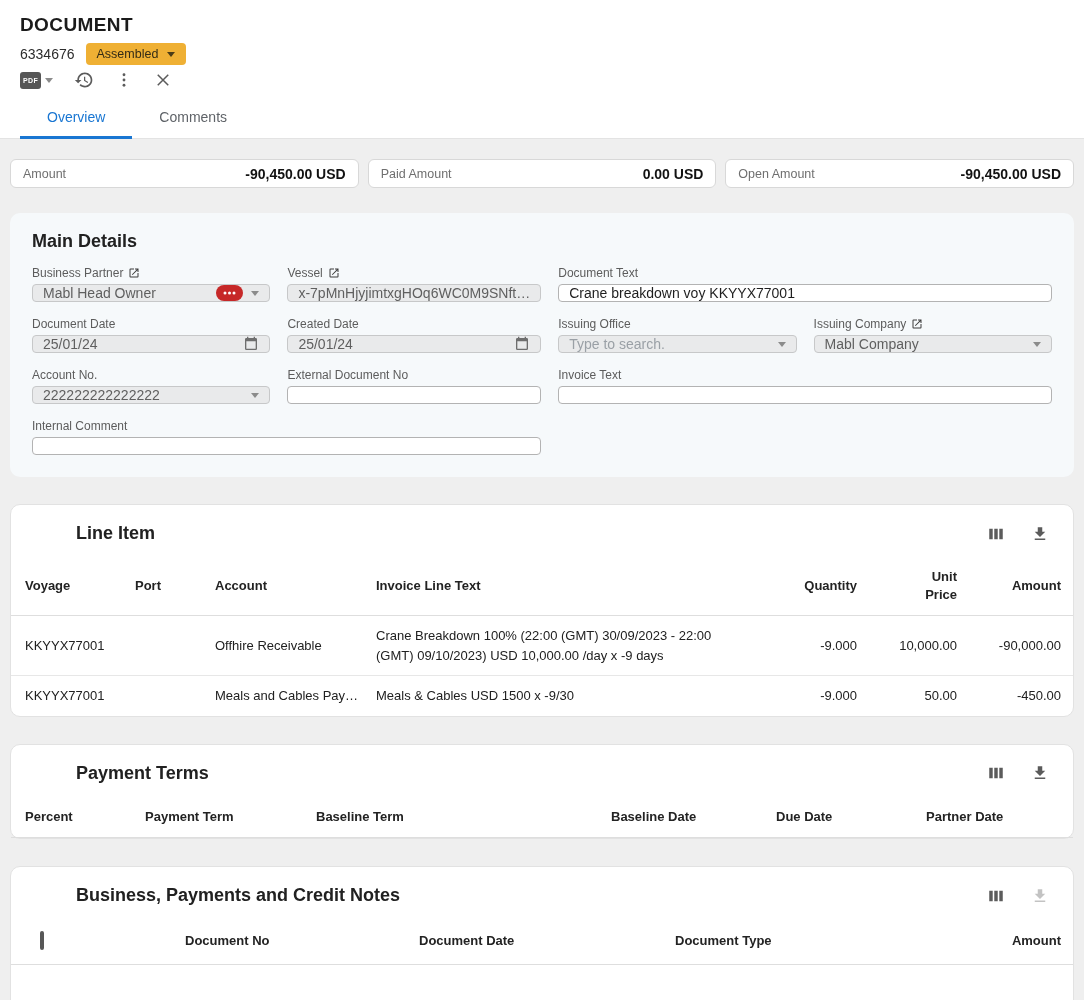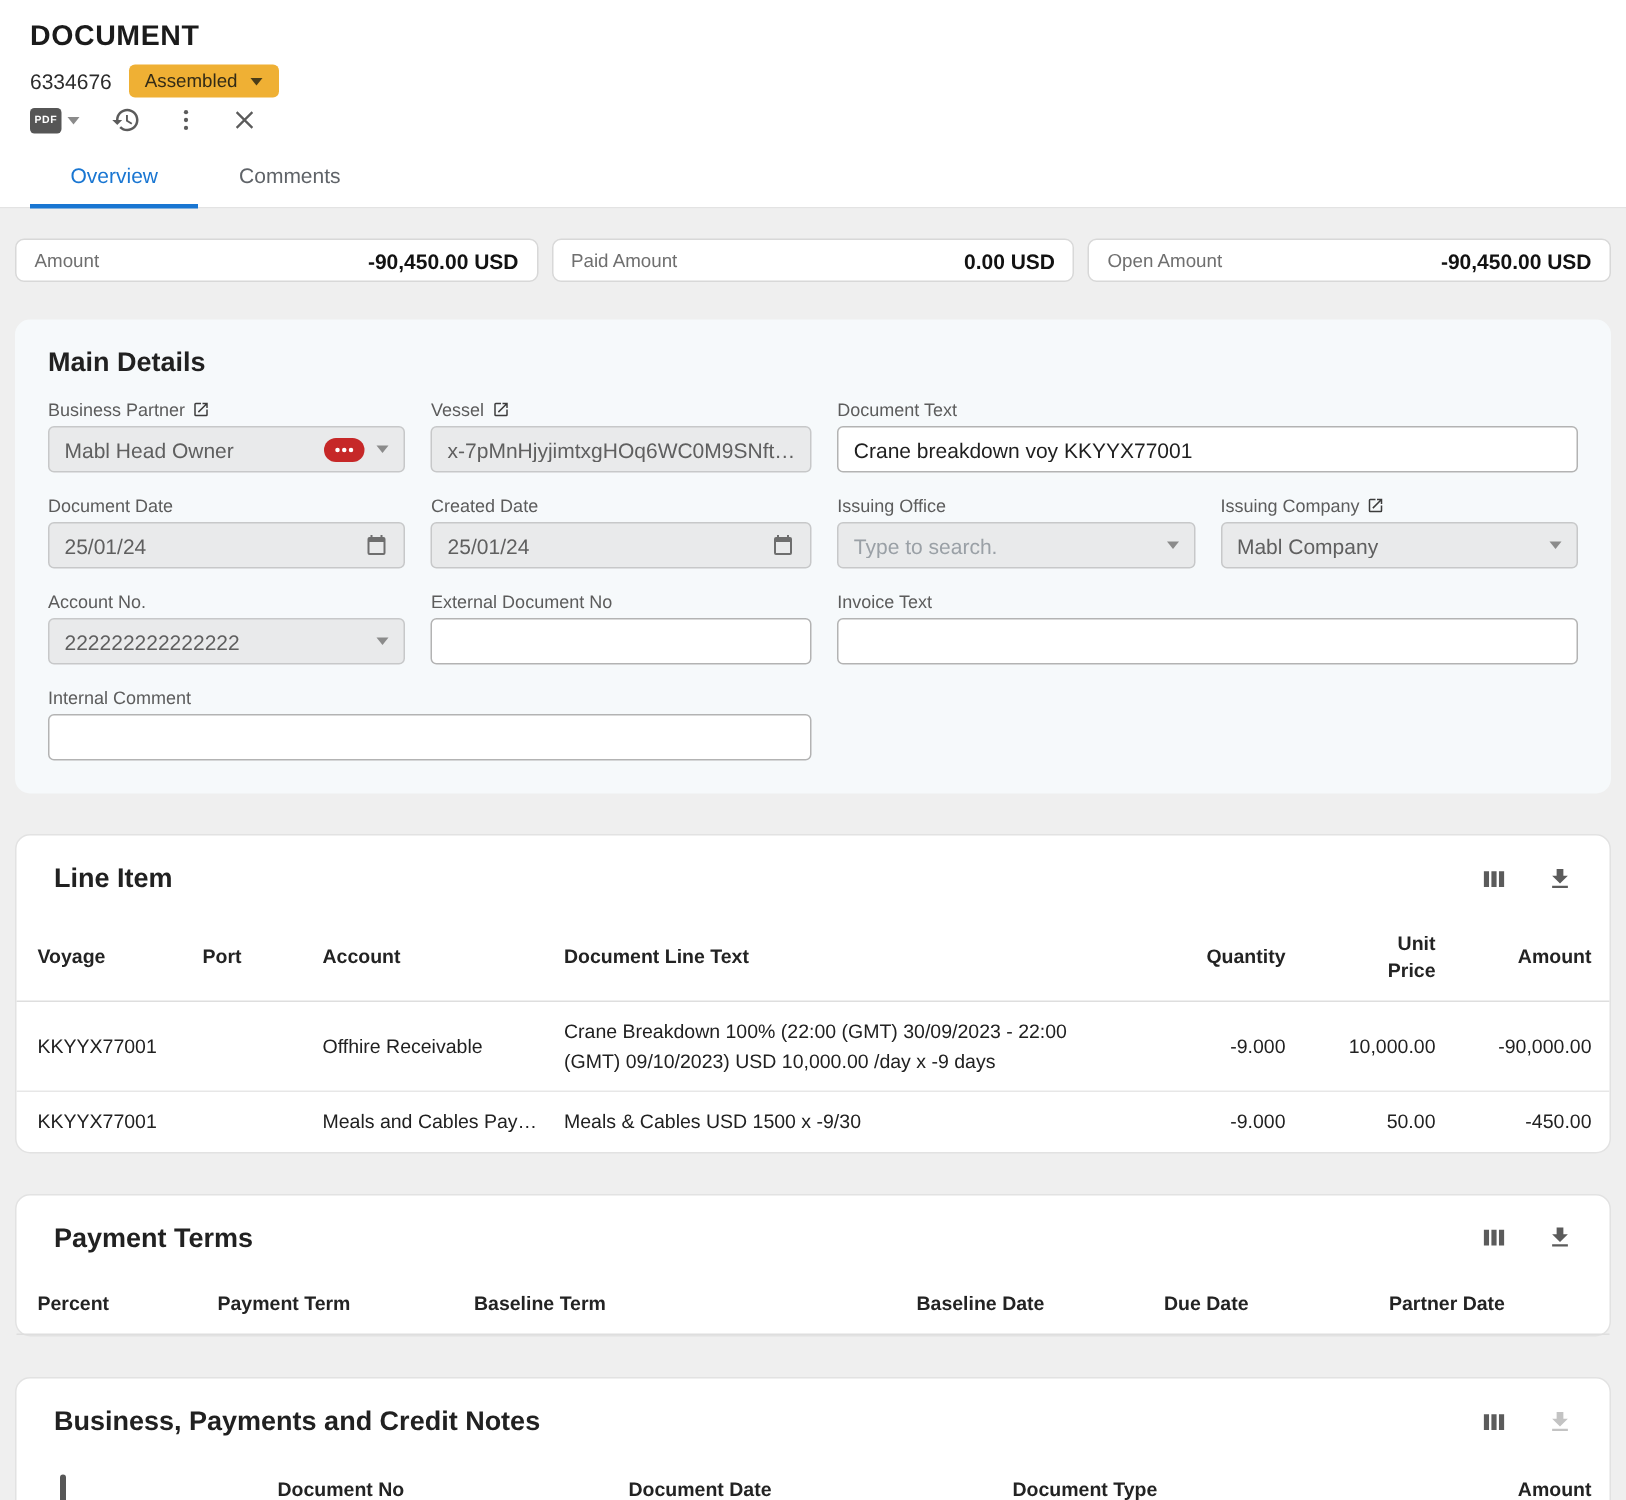--- a/index.html
+++ b/index.html
@@ -43,33 +43,33 @@
   .summary-label { font-size: 12.5px; color: #6f6f6f; }
   .summary-value { font-size: 14px; font-weight: 700; color: #121212; }
 
   
   .main-details { margin: 25px 10px 0; background: #f6f9fb; border-radius: 10px; padding: 18px 22px 22px; }
   .section-title { font-size: 18px; font-weight: 700; color: #212121; }
   .details-grid { display: grid; grid-template-columns: repeat(4, 1fr); column-gap: 17px; row-gap: 15px; margin-top: 14px; }
   .span-2 { grid-column: span 2; }
   .field-label { display: flex; align-items: center; gap: 5px; font-size: 12px; color: #5c5c5c; margin-bottom: 4px; line-height: 14px; }
   .control {
-    height: 31px; border: 1px solid #b3b3b3; border-radius: 4px; background: #fff;
+    height: 18px; border: 1px solid #b3b3b3; border-radius: 4px; background: #fff;
     display: flex; align-items: center; gap: 8px; padding: 0 10px; font-size: 14px; color: #1f1f1f;
   }
   .control.disabled { background: #e9eaeb; border-color: #c7c8c9; color: #5f5f5f; }
   .control .val { flex: 1; white-space: nowrap; overflow: hidden; text-overflow: ellipsis; }
   .control input { border: none; outline: none; background: transparent; flex: 1; font: inherit; color: #1f1f1f; padding: 0; min-width: 0; }
   .placeholder { color: #9aa0a6; }
   .red-flag { background: #c62828; border-radius: 8px; min-width: 27px; height: 16px; display: inline-flex; align-items: center; justify-content: center; }
   .ext-link { display: inline-flex; cursor: pointer; }
 
   
   .section-card { margin: 27px 10px 0; background: #fff; border: 1px solid #e2e2e2; border-radius: 10px; }
-  .section-head { display: flex; justify-content: space-between; align-items: center; padding: 18px 24px 12px 14px; }
+  .section-head { display: flex; justify-content: space-between; align-items: center; padding: 18px 24px 12px 14px; margin-left: 40px; }
   .section-head .section-title { padding-left: 0; }
   .section-actions { display: flex; align-items: center; gap: 26px; }
   .section-head .title-pad { padding-left: 11px; }
 
   
   .t-header, .t-row { display: grid; align-items: center; padding-left: 14px; padding-right: 12px; }
   .t-header { font-size: 13px; font-weight: 700; color: #232323; border-bottom: 1px solid #dedede; padding-top: 12px; padding-bottom: 12px; line-height: 1.35; }
   .t-row { font-size: 13px; color: #212121; border-bottom: 1px solid #e7e7e7; padding-top: 10px; padding-bottom: 10px; line-height: 1.5; }
   .t-row:last-child { border-bottom: none; }
   .li-cols { grid-template-columns: 110px 80px 161px 1fr 83px 100px 104px; }
@@ -294,21 +294,21 @@
         <svg width="18" height="18" viewBox="0 0 24 24" fill="currentColor">
             <path d="M19 9h-4V3H9v6H5l7 7 7-7zM5 18v2h14v-2H5z"></path>
           </svg>
       </span>
     </div>
   </div>
   <div class="t-header li-cols">
     <span>Voyage</span>
     <span>Port</span>
     <span>Account</span>
-    <span>Document Line Text</span>
+    <span>Invoice Line Text</span>
     <span class="num">Quantity</span>
     <span class="num pre">Unit
 Price</span>
     <span class="num">Amount</span>
   </div>
   <div class="t-row li-cols">
     <span>KKYYX77001</span>
     <span></span>
     <span>Offhire Receivable</span>
     <span class="cell-text">Crane Breakdown 100% (22:00 (GMT) 30/09/2023 - 22:00 (GMT) 09/10/2023) USD 10,000.00 /day x -9 days</span>

